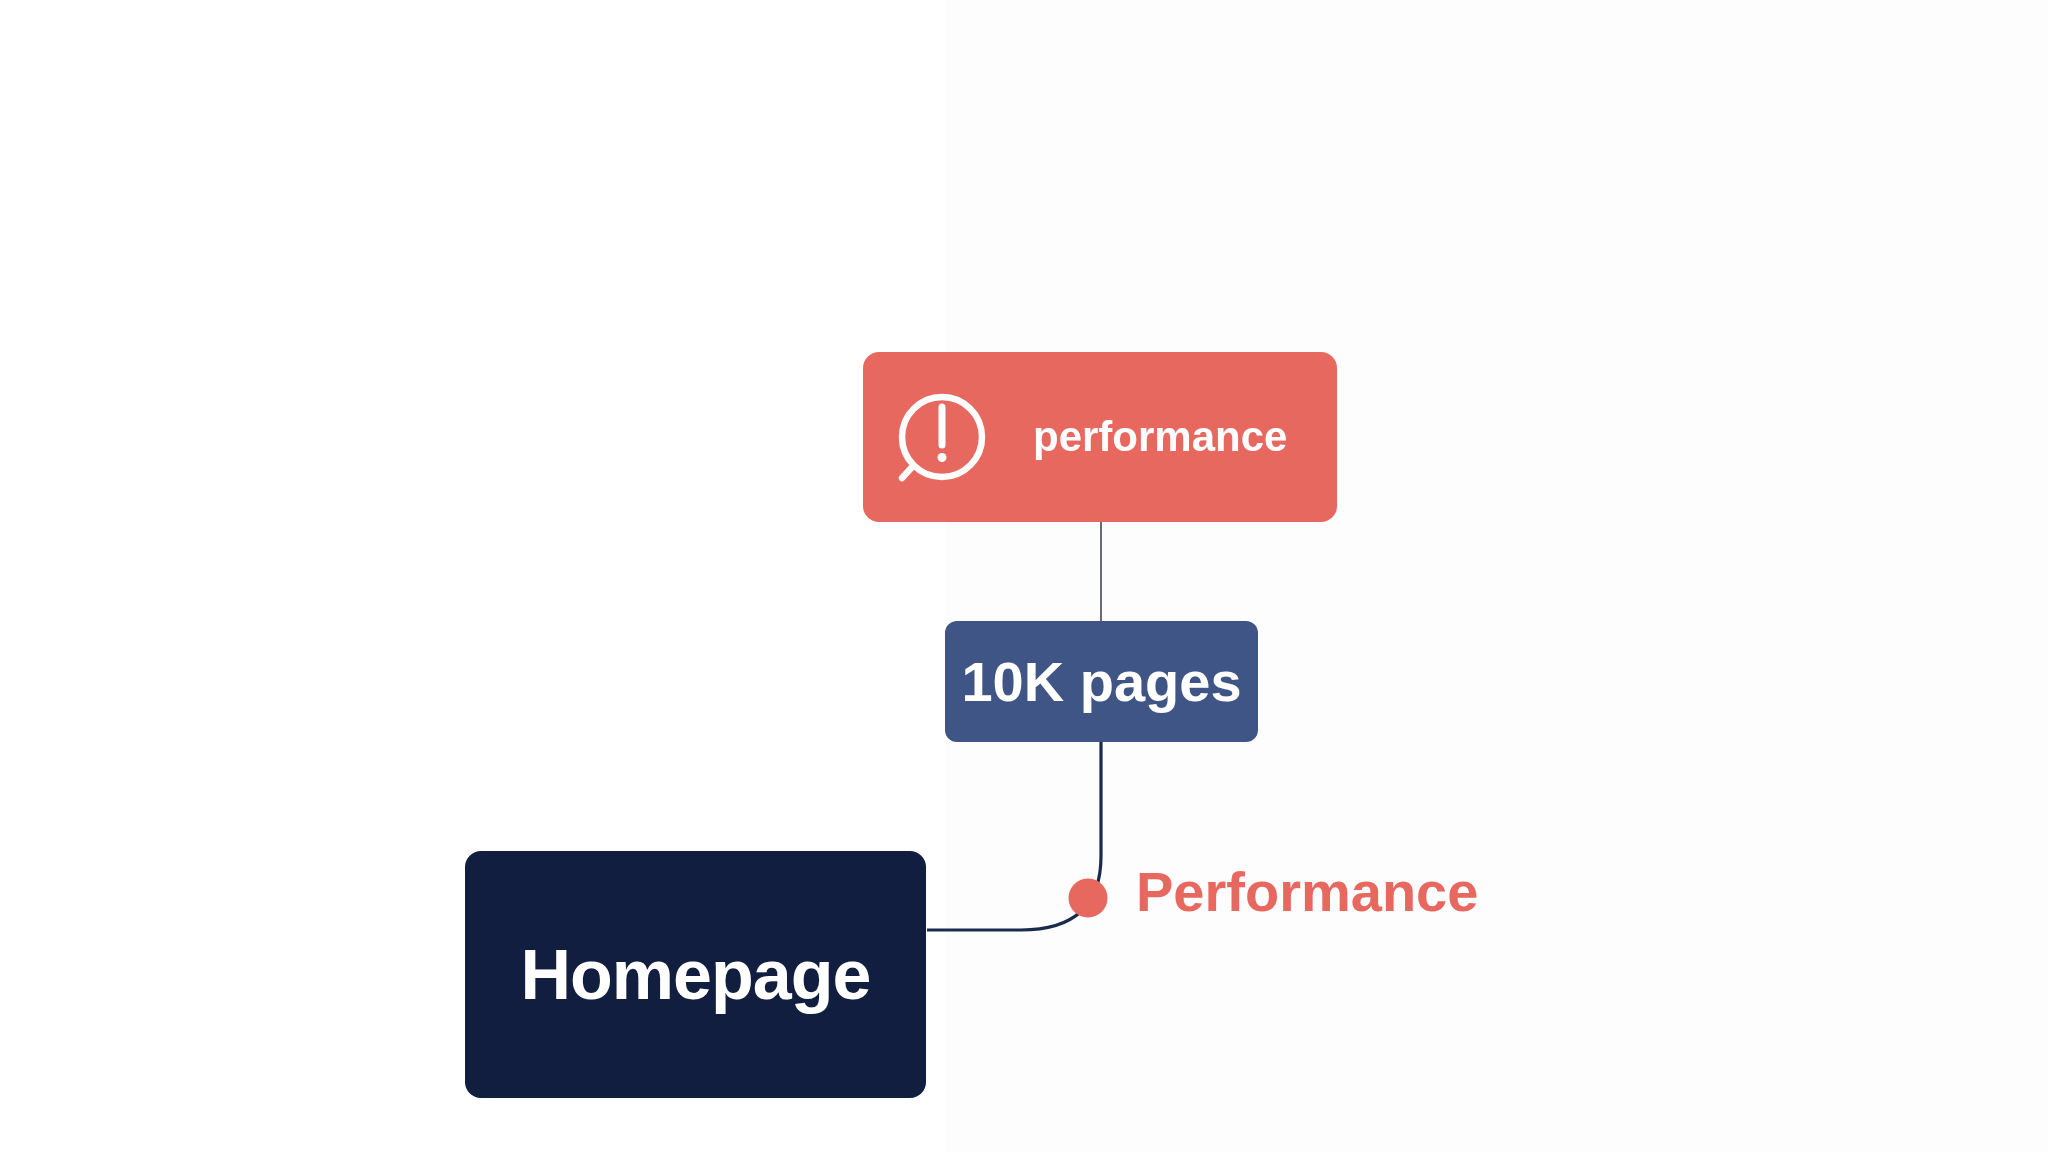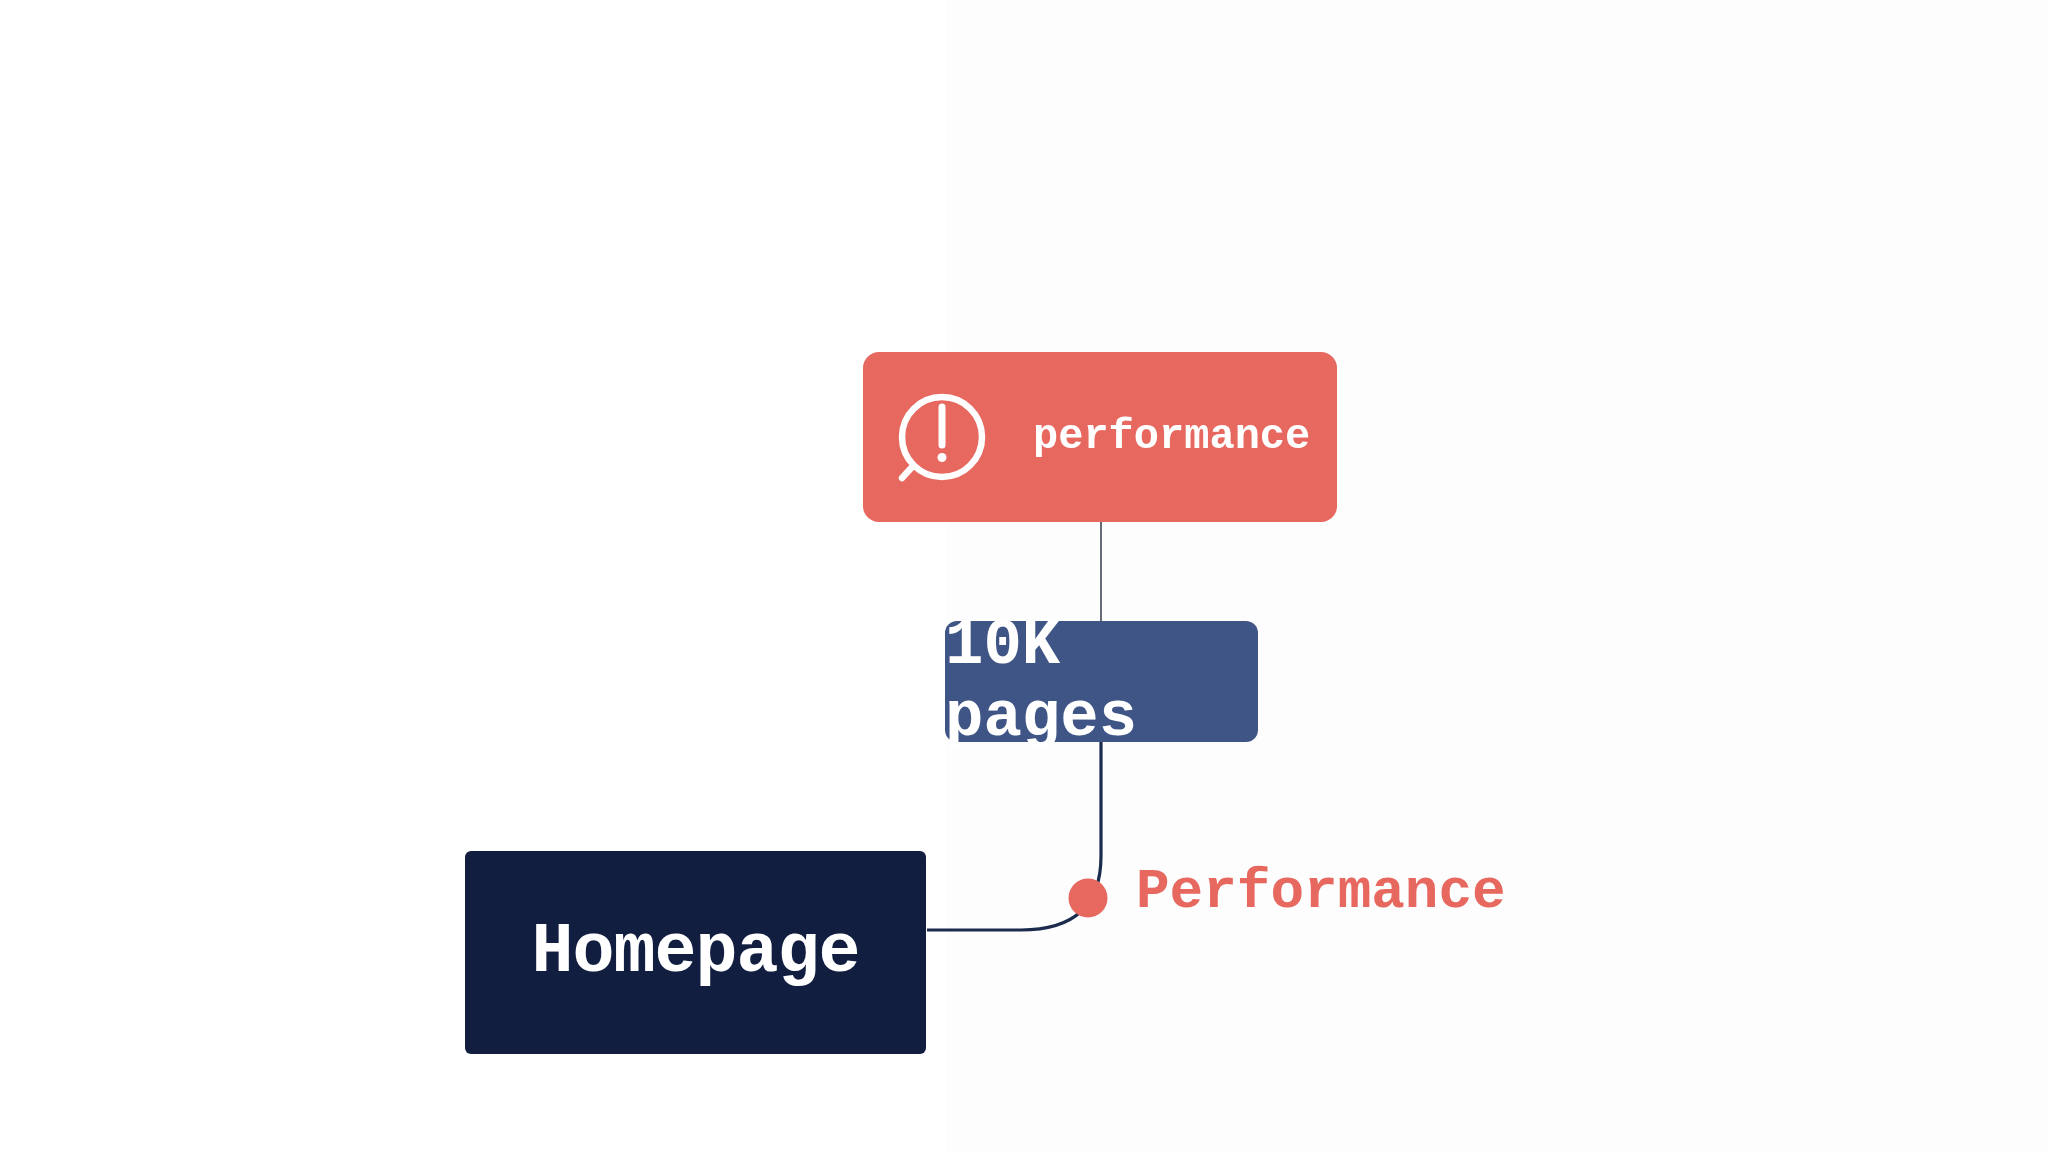--- a/index.html
+++ b/index.html
@@ -10,21 +10,20 @@
     font-family: "Liberation Sans", "DejaVu Sans", sans-serif;
     overflow: hidden;
   }
   .canvas {
     position: relative;
     width: 2048px;
     height: 1152px;
     
     background: linear-gradient(90deg, #ffffff 0px, #ffffff 946px, #fdfdfe 946px, #fdfdfe 100%);
     overflow: hidden;
-    font-family: Liberation Mono, monospace;
   }
   .overlay {
     position: absolute;
     left: 0;
     top: 0;
     width: 2048px;
     height: 1152px;
     pointer-events: none;
   }
   .node {
@@ -62,29 +61,29 @@
     letter-spacing: 0px;
     text-align: left;
   }
   .node-pages {
     left: 945px;
     top: 621px;
     width: 313px;
     height: 121px;
     background: #3f5586;
     border-radius: 12px;
-    font-size: 64px;
+    font-size: 56px;
   }
   .node-homepage {
     left: 465px;
     top: 851px;
     width: 461px;
-    height: 203px;
+    height: 247px;
     background: #111e40;
-    border-radius: 6px;
+    border-radius: 16px;
     font-size: 70px;
     letter-spacing: -1px;
   }
   .branch-label {
     position: absolute;
     left: 1136px;
     top: 864px;
     font-size: 56px;
     font-weight: bold;
     color: #e7685f;

